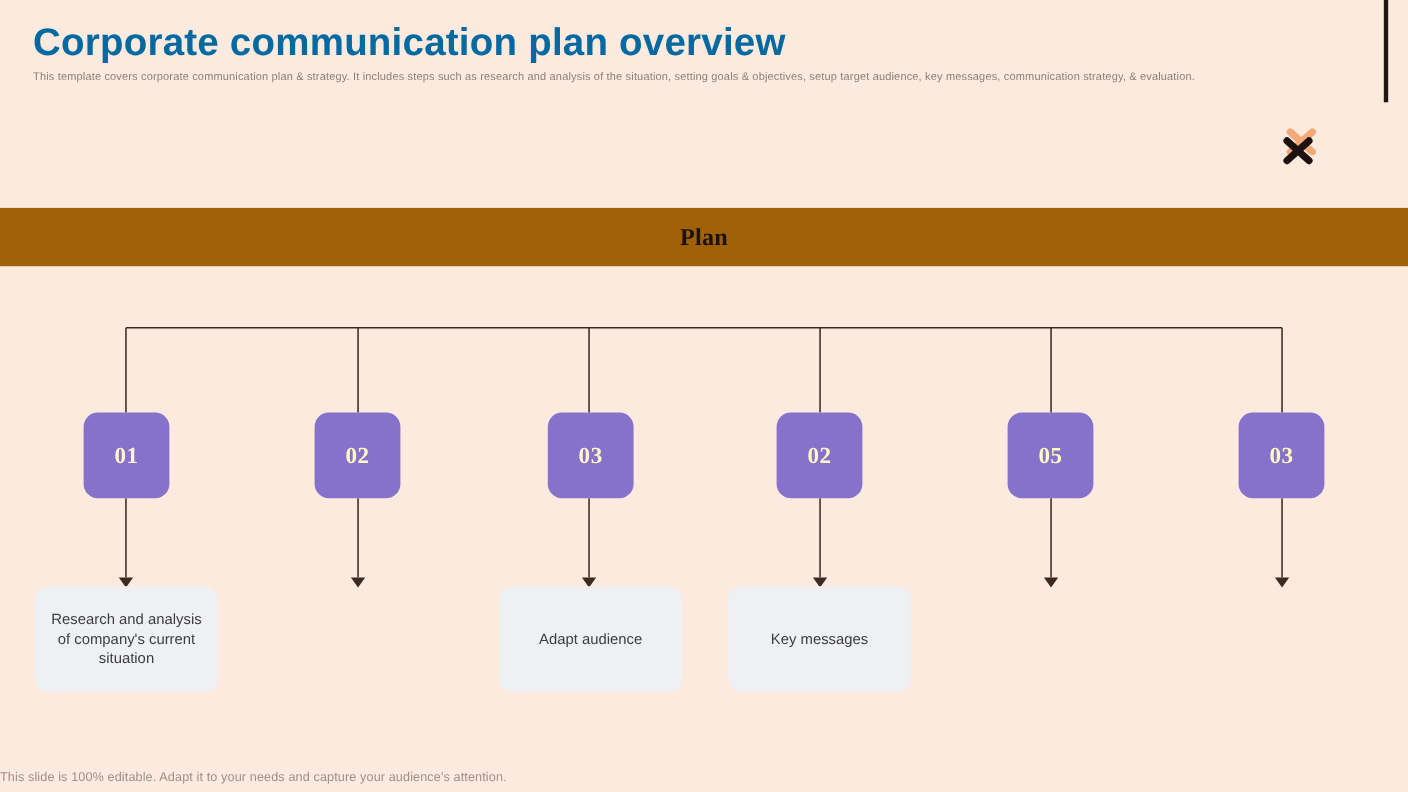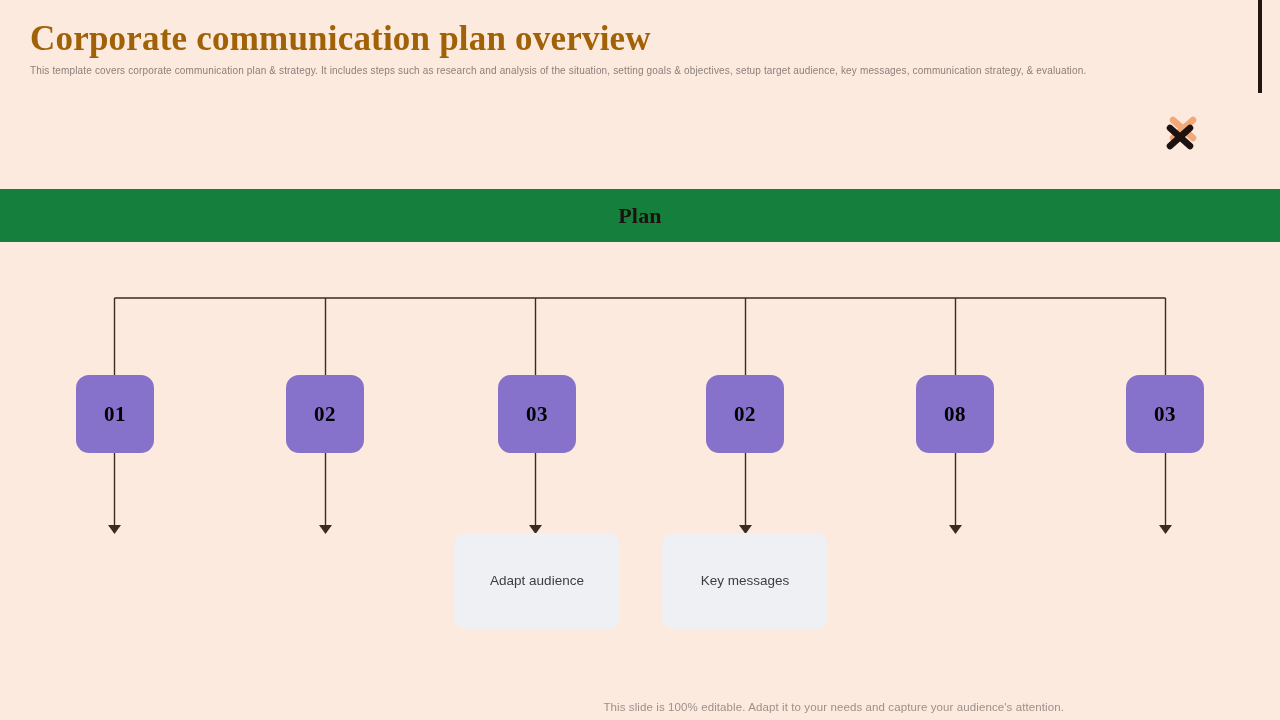--- a/index.html
+++ b/index.html
@@ -21,25 +21,25 @@
     left: 0;
     top: 0;
     width: 1280px;
     height: 189px;
     background: #fdeade;
   }
   .page-title {
     position: absolute;
     left: 30px;
     top: 18px;
-    font-family: Liberation Serif, serif;
+    font-family: Liberation Sans, sans-serif;
     font-weight: bold;
     font-size: 35px;
     line-height: 42px;
-    color: #a16207;
+    color: #0369a1;
     letter-spacing: 0.2px;
     white-space: nowrap;
   }
   .page-subtitle {
     position: absolute;
     left: 30px;
     top: 64px;
     width: 1110px;
     font-family: "Liberation Sans", sans-serif;
     font-size: 10px;
@@ -66,21 +66,21 @@
   }
   .brand-mark svg { display: block; }
 
   
   .section-banner {
     position: absolute;
     left: 0;
     top: 189px;
     width: 1280px;
     height: 53px;
-    background: #15803d;
+    background: #a16207;
     display: flex;
     align-items: center;
     justify-content: center;
   }
   .section-banner-label {
     font-family: "Liberation Serif", serif;
     font-weight: bold;
     font-size: 22px;
     color: #1d120f;
     letter-spacing: 0.2px;
@@ -119,21 +119,21 @@
     background: #8672cb;
     border-radius: 13px;
     display: flex;
     align-items: center;
     justify-content: center;
   }
   .step-badge-label {
     font-family: "Liberation Serif", serif;
     font-weight: bold;
     font-size: 21px;
-    color: #000000;
+    color: #fef9c3;
     letter-spacing: 0.5px;
   }
   .step-card {
     position: absolute;
     top: 291px;
     left: 2px;
     width: 166px;
     height: 96px;
     background: #eef0f3;
     border-radius: 12px;
@@ -150,21 +150,21 @@
     line-height: 18px;
     color: #3d3d3d;
   }
 
   
   .slide-footer {
     position: absolute;
     left: 0;
     top: 697px;
     width: 1064px;
-    text-align: right;
+    text-align: left;
   }
   .footer-note {
     font-family: "Liberation Sans", sans-serif;
     font-size: 11.5px;
     color: #9b908b;
     letter-spacing: 0.1px;
   }
 </style>
 </head>
 <body>
@@ -220,20 +220,23 @@
       <polygon points="739,283 752,283 745.5,292"></polygon>
       <polygon points="949,283 962,283 955.5,292"></polygon>
       <polygon points="1159,283 1172,283 1165.5,292"></polygon>
     </g>
   </svg>
 
   <div class="step-col" style="left:30px;">
     <div class="step-badge">
       <span class="step-badge-label">01</span>
     </div>
+    <div class="step-card">
+      <span class="step-card-label">Research and analysis of company's current situation</span>
+    </div>
   </div>
 
   <div class="step-col" style="left:240px;">
     <div class="step-badge">
       <span class="step-badge-label">02</span>
     </div>
   </div>
 
   <div class="step-col" style="left:452px;">
     <div class="step-badge">
@@ -248,21 +251,21 @@
     <div class="step-badge">
       <span class="step-badge-label">02</span>
     </div>
     <div class="step-card">
       <span class="step-card-label">Key messages</span>
     </div>
   </div>
 
   <div class="step-col" style="left:870px;">
     <div class="step-badge">
-      <span class="step-badge-label">08</span>
+      <span class="step-badge-label">05</span>
     </div>
   </div>
 
   <div class="step-col" style="left:1080px;">
     <div class="step-badge">
       <span class="step-badge-label">03</span>
     </div>
   </div>
 
 </div>

